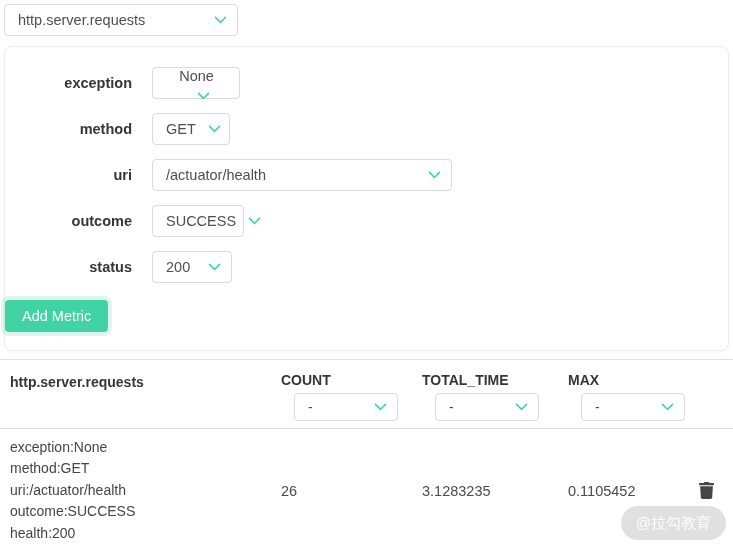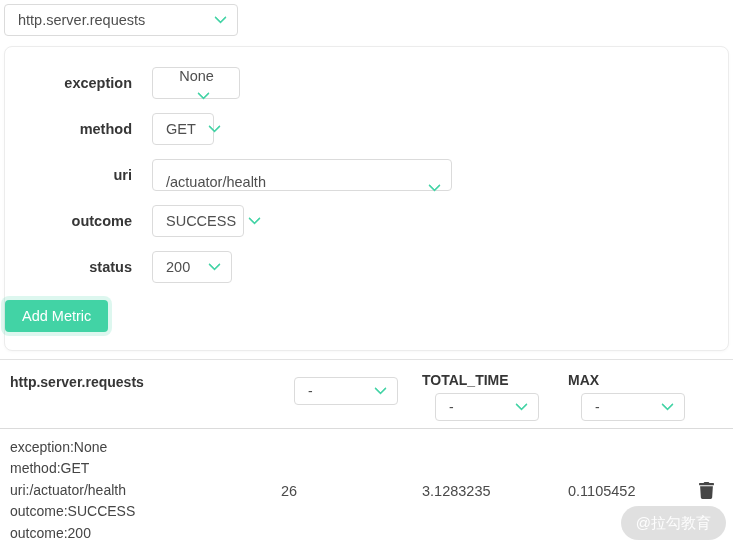--- a/index.html
+++ b/index.html
@@ -65,22 +65,22 @@
   .form-label{
     width:147px;
     padding-right:20px;
     text-align:right;
     font-weight:bold;
     font-size:14.5px;
     color:var(--text-dark);
     flex:0 0 auto;
   }
   .sel-f0{width:88px;flex-direction:column;}
-  .sel-f1{width:62px;}
-  .sel-f2{width:300px;align-items:flex-end;}
+  .sel-f1{width:78px;}
+  .sel-f2{width:300px;}
   .sel-f3{width:92px;}
   .sel-f4{width:80px;}
   .btn-row{
     display:flex;
     justify-content:flex-start;
     padding-right:15px;
     margin-top:17px;
     margin-bottom:0;
   }
   .add-btn{
@@ -218,20 +218,21 @@
   </div>
 
 </div>
 
 <div class="table-section">
 
   <div class="thead">
     <div class="th-name">http.server.requests</div>
 
     <div class="th-col">
+      <span class="th-label">COUNT</span>
       <div class="select">
         <span>-</span>
         <span class="chev"></span>
       </div>
     </div>
 
     <div class="th-col">
       <span class="th-label">TOTAL_TIME</span>
       <div class="select">
         <span>-</span>
@@ -249,21 +250,21 @@
 
     <div></div>
   </div>
 
   <div class="trow">
     <div class="tags">
       <div>exception:None</div>
       <div>method:GET</div>
       <div>uri:/actuator/health</div>
       <div>outcome:SUCCESS</div>
-      <div>outcome:200</div>
+      <div>health:200</div>
     </div>
     <div class="val">26</div>
     <div class="val">3.1283235</div>
     <div class="val">0.1105452</div>
     <div class="del-cell">
       <button class="trash-btn">
         <svg width="15" height="17" viewBox="0 0 448 512" aria-hidden="true">
           <path fill="#454545" d="M432 32H312l-9.4-18.7A24 24 0 0 0 281.1 0H166.8a23.7 23.7 0 0 0-21.4 13.3L136 32H16A16 16 0 0 0 0 48v32a16 16 0 0 0 16 16h416a16 16 0 0 0 16-16V48a16 16 0 0 0-16-16zM53.2 467a48 48 0 0 0 47.9 45h245.8a48 48 0 0 0 47.9-45L416 128H32z"></path>
         </svg>
       </button>

